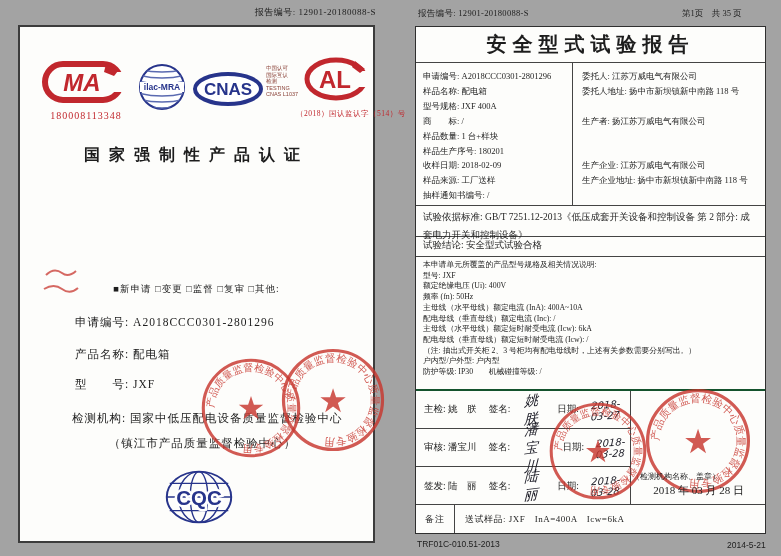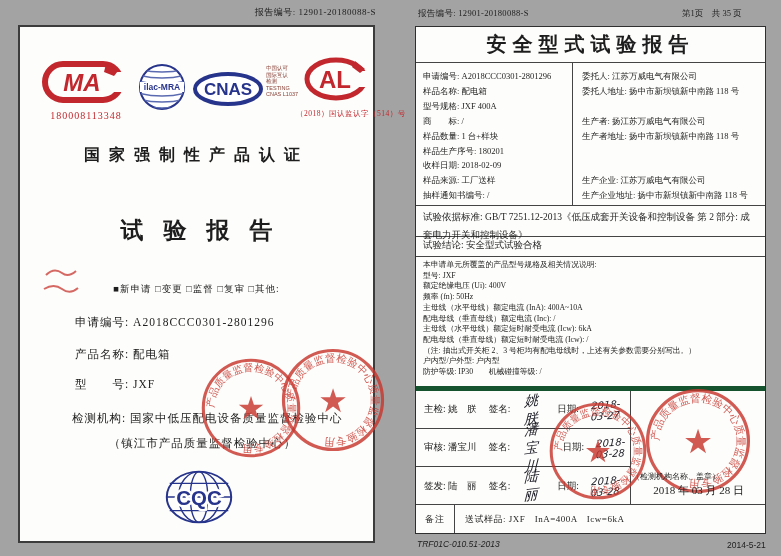--- a/index.html
+++ b/index.html
@@ -31,38 +31,38 @@
   .rp-reportno { position:absolute; left:418px; top:8px; font-size:8.5px; letter-spacing:.3px; }
   .rp-pageinfo { position:absolute; left:682px; top:8px; font-size:8.5px; }
   .right-table { position:absolute; left:415px; top:26px; width:351px; height:508px; border:1.5px solid #2f2f2f; background:#fdfdfb; display:flex; flex-direction:column; }
   .rt-title { height:36px; border-bottom:1px solid #444; display:flex; align-items:center; justify-content:center; font-size:20px; font-weight:600; letter-spacing:6px;text-align:center; }
   .rt-info { height:143px; border-bottom:1px solid #444; position:relative; }
   .rt-info-left { position:absolute; left:0; top:0; width:157px; height:100%; border-right:1px solid #444; padding:6px 0 0 7px; }
   .rt-info-right { position:absolute; left:158px; top:0; right:0; height:100%; padding:6px 0 0 8px; }
   .rt-info p { font-size:8.5px; line-height:14.9px; white-space:nowrap; min-height:14.9px; }
   .rt-standard { height:31px; border-bottom:1px solid #444; padding:2px 6px 0 7px; font-size:9.5px; line-height:18px; }
   .rt-conclusion { height:20px; border-bottom:1px solid #444; padding:2px 7px; font-size:9.5px; }
-  .rt-coverage { height:134px; border-bottom:5px solid #14532d; padding:3px 6px 0 7px; }
+  .rt-coverage { height:134px; border-bottom:2px solid #14532d; padding:3px 6px 0 7px; }
   .rt-coverage p { font-size:7.8px; line-height:10.7px; white-space:nowrap; }
   .rt-signs { height:114px; border-bottom:1px solid #444; position:relative; }
   .sig-col { position:absolute; left:0; top:0; width:215px; height:100%; border-right:1px solid #444; }
   .sig-row { height:38px; border-bottom:1px solid #444; display:flex; align-items:center; font-size:9.5px; position:relative;gap:12px; }
   .sig-row:last-child { border-bottom:none; }
   .sig-role { width:86px; padding-left:8px; white-space:nowrap; }
   .sig-label { white-space:nowrap; }
   .script { font-family:"DejaVu Sans",sans-serif; font-style:italic; display:inline-block; transform:rotate(-7deg) skewX(-8deg); color:#1a1a24; }
   .sig-name { font-size:14px; margin:0 2px; }
   .sig-date { font-size:10px; transform:rotate(-4deg) skewX(-6deg); }
   .stamp-cell { position:absolute; left:216px; top:0; right:0; height:100%; }
   .stamp-caption { position:absolute; left:0; bottom:22px; width:100%; font-size:8px; }
   .stamp-date { position:absolute; left:0; bottom:6px; width:100%; text-align:center; font-size:11px; }
   .rt-remark { flex:1; position:relative; display:flex; }
   .remark-label { width:39px; border-right:1px solid #444; display:flex; align-items:center; justify-content:center; font-size:9px; letter-spacing:1px;font-family:Liberation Serif, serif; }
   .remark-text { flex:1; padding:8px 6px 0 10px; font-size:9px; letter-spacing:.5px; }
-  .rp-footer-l { position:absolute; left:417px; top:539px; font-size:8.5px; font-family:"Liberation Sans",sans-serif;font-style:italic; }
+  .rp-footer-l { position:absolute; left:417px; top:539px; font-size:8.5px; font-family:"Liberation Sans",sans-serif; }
   .rp-footer-r { position:absolute; left:727px; top:540px; font-size:8.5px; font-family:"Liberation Sans",sans-serif; }
 </style>
 </head>
 <body>
 
 <div class="canvas">
 
   <div class="lp-reportno">报告编号: 12901-20180088-S</div>
 
   <div class="left-page">
@@ -120,21 +120,20 @@
             <rect x="56" y="14" width="10" height="16" fill="#fdfdfb"></rect>
             <path d="M52,4 l10,8 -5,4 -8,-6 z" fill="#c1272d"></path>
             <text x="32" y="31" text-anchor="middle" font-size="24" font-weight="bold" fill="#c1272d" font-family="Liberation Sans, sans-serif">AL</text>
           </svg>
         </span>
         <div class="al-caption">（2018）国认监认字（514）号</div>
       </div>
     </div>
 
     <div class="lp-title1">国家强制性产品认证</div>
-    <div class="lp-title2">试验报告</div>
 
     <svg class="scribble" style="left:20px; top:238px;" width="44" height="34" viewBox="0 0 44 34">
       <path d="M6,10 q8,-8 16,-2 q6,5 14,-2" fill="none" stroke="#c8372f" stroke-width="2"></path>
       <path d="M4,24 q10,-6 18,0 q8,6 16,-1" fill="none" stroke="#c8372f" stroke-width="2"></path>
     </svg>
 
     <div class="lp-apply">■新申请  □变更  □监督  □复审  □其他:</div>
 
     <div class="lp-field" style="top:288px;">申请编号: A2018CCC0301-2801296</div>
     <div class="lp-field" style="top:320px;">产品名称: 配电箱</div>
@@ -185,21 +184,20 @@
         <p>样品生产序号: 180201</p>
         <p>收样日期: 2018-02-09</p>
         <p>样品来源: 工厂送样</p>
         <p>抽样通知书编号: /</p>
       </div>
       <div class="rt-info-right">
         <p>委托人: 江苏万威电气有限公司</p>
         <p>委托人地址: 扬中市新坝镇新中南路 118 号</p>
         <p></p>
         <p>生产者: 扬江苏万威电气有限公司</p>
-        <p>生产者地址: 扬中市新坝镇新中南路 118 号</p>
         <p></p>
         <p></p>
         <p>生产企业: 江苏万威电气有限公司</p>
         <p>生产企业地址: 扬中市新坝镇新中南路 118 号</p>
       </div>
     </div>
 
     <div class="rt-standard">试验依据标准: GB/T 7251.12-2013《低压成套开关设备和控制设备 第 2 部分: 成套电力开关和控制设备》</div>
     <div class="rt-conclusion">试验结论: 安全型式试验合格</div>
 

